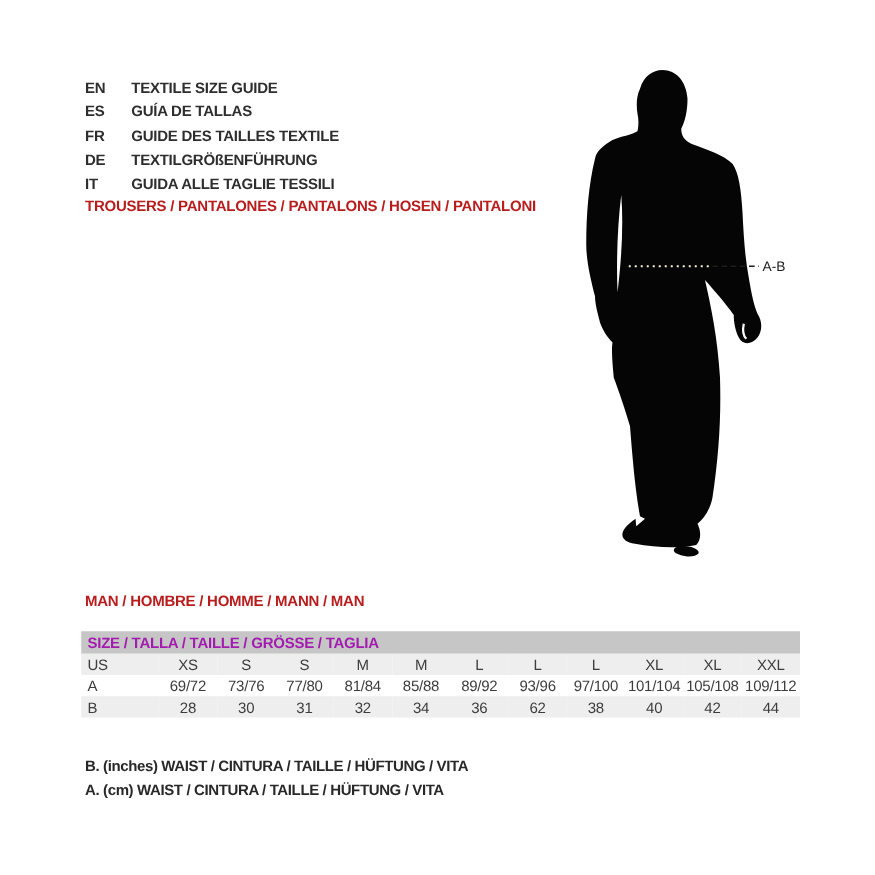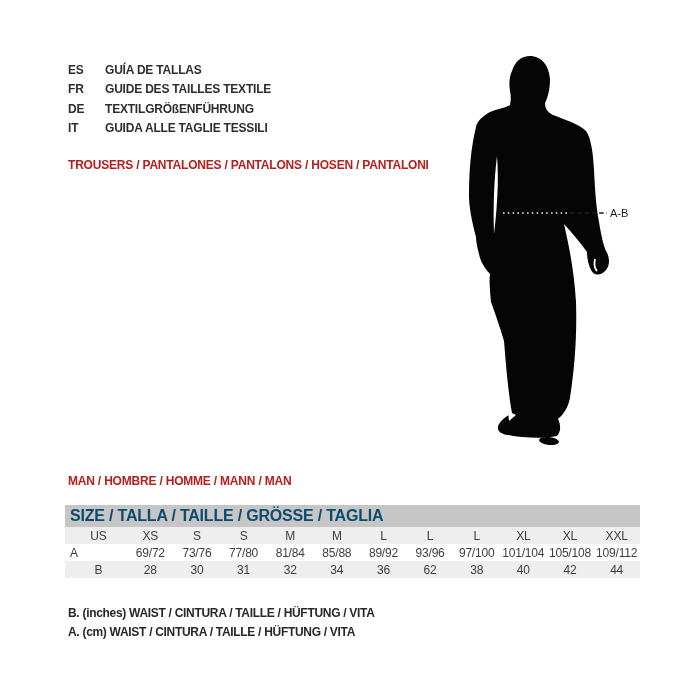--- a/index.html
+++ b/index.html
@@ -17,35 +17,39 @@
   .h-trousers{top:158px;}
   .h-man{top:474px;}
   
   .figure-wrap{position:absolute;left:450px;top:50px;width:180px;height:410px;text-decoration:underline;}
   
   .size-table-wrap{position:absolute;left:65px;top:505px;width:575px;}
   table.size-table{width:100%;border-collapse:collapse;table-layout:fixed;font-size:12px;}
   table.size-table col.c-label{width:62px;}
   table.size-table th.size-header{
     background:var(--header-bg,#c6c6c6);text-align:left;font-weight:700;letter-spacing:-0.2px;
-    color:#0c4a6e;padding:2px 0 2px 5px;font-size:16px;height:13px;
+    color:#a21caf;padding:2px 0 2px 5px;font-size:12px;height:13px;
   }
   table.size-table td{height:17px;padding:0;text-align:center;color:#3d3d3d;letter-spacing:-0.2px;white-space:nowrap;}
   table.size-table td.rowlabel{text-align:left;padding-left:5px;}
-  table.size-table tr.stripe td{background:var(--stripe-bg,#eeeeee);text-align:center;}
+  table.size-table tr.stripe td{background:var(--stripe-bg,#eeeeee);}
   
   .footnotes{position:absolute;left:68px;top:604px;font-size:12px;font-weight:700;letter-spacing:-0.3px;line-height:18.5px;color:#282828;}
   .footnote{white-space:nowrap;}
 </style>
 </head>
 <body>
 
 <div class="canvas">
 
   <div class="lang-list">
+      <div class="lang-row">
+        <span class="lang-code">EN</span>
+        <span class="lang-label">TEXTILE SIZE GUIDE</span>
+      </div>
       <div class="lang-row">
         <span class="lang-code">ES</span>
         <span class="lang-label">GUÍA DE TALLAS</span>
       </div>
       <div class="lang-row">
         <span class="lang-code">FR</span>
         <span class="lang-label">GUIDE DES TAILLES TEXTILE</span>
       </div>
       <div class="lang-row">
         <span class="lang-code">DE</span>

